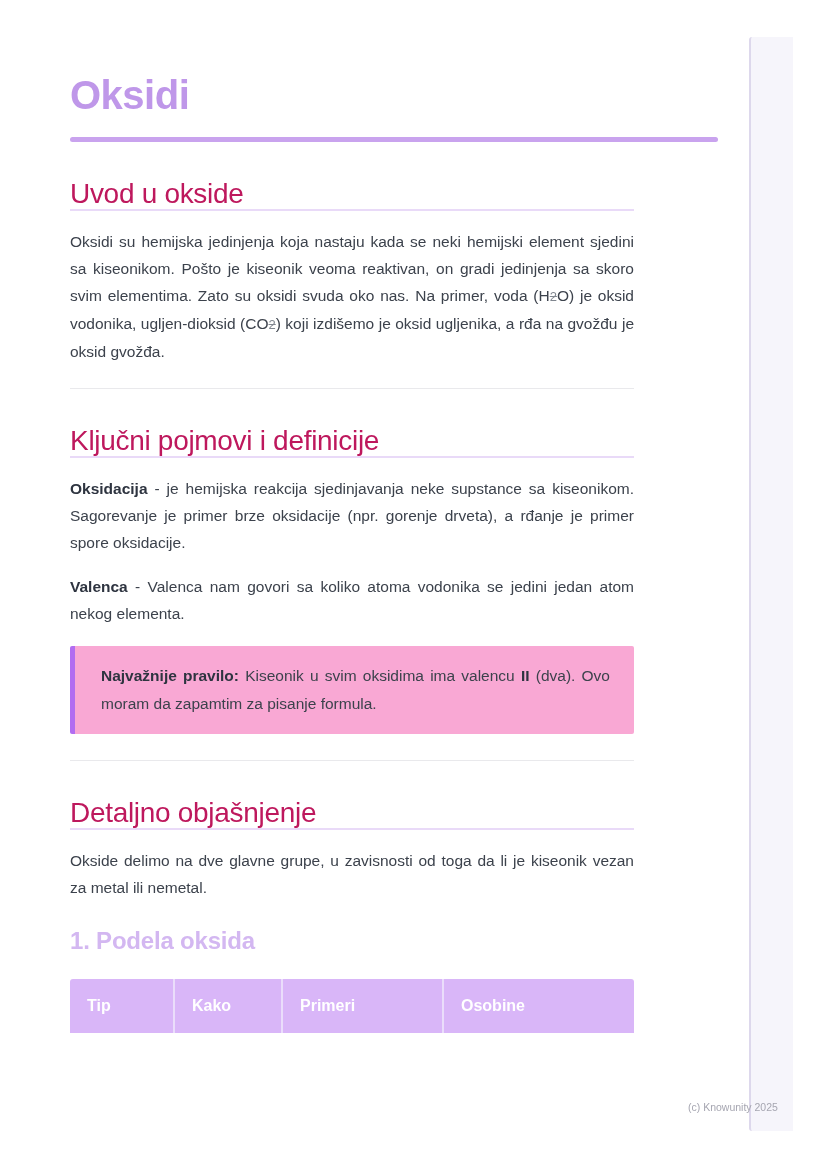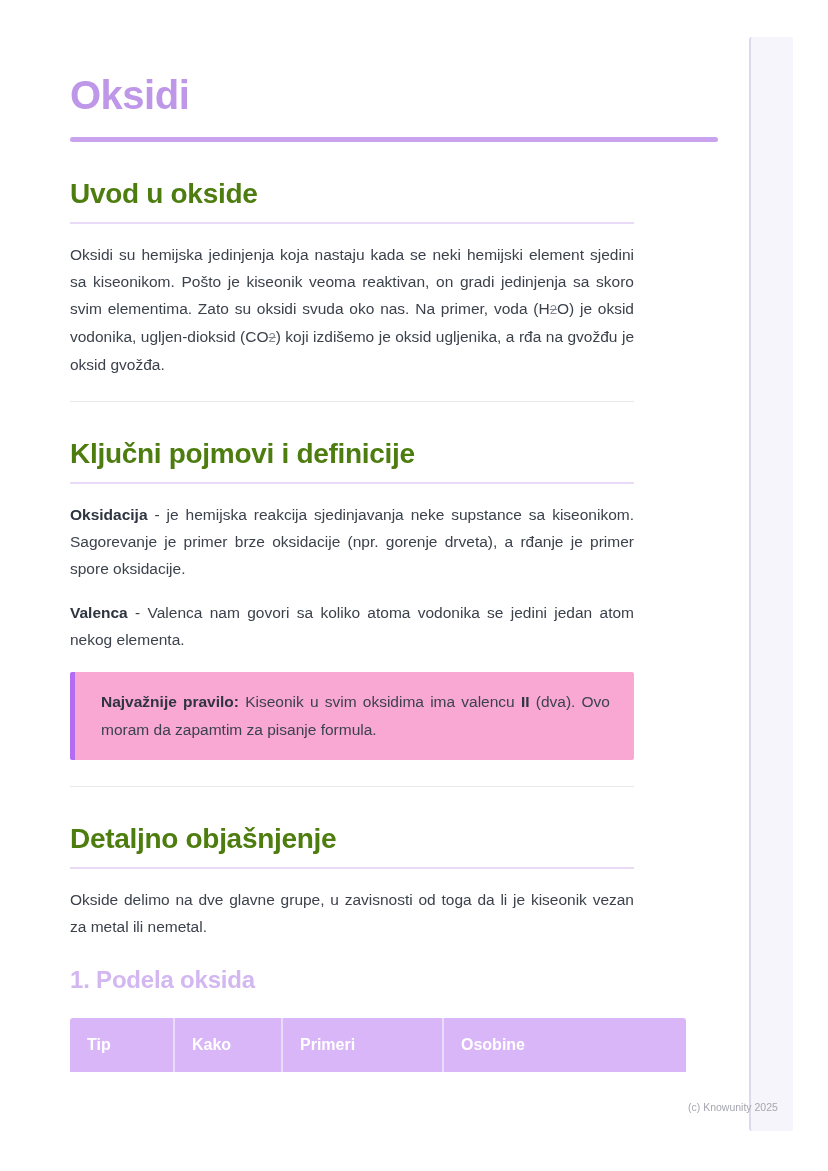--- a/index.html
+++ b/index.html
@@ -23,23 +23,22 @@
   }
   .title-rule {
     margin-top: 21px;
     width: 648px; height: 5px;
     background: #c9a3ee; border-radius: 3px;
   }
 
   h2.section-heading {
     margin: 36px 0 0 0;
     font-size: 28px; line-height: 31px;
-    font-weight: 700; letter-spacing: -0.3px;
-    color: #4d7c0f;
-    padding-bottom: 13px;
+    font-weight: 400; letter-spacing: -0.3px;
+    color: #be185d;
     border-bottom: 2px solid #e9daf8;
   }
   h3.sub-heading {
     margin: 26px 0 0 0;
     font-size: 24px; line-height: 27px;
     font-weight: 800; letter-spacing: -0.2px;
     color: #d3b7f1;
   }
 
   p.body-p {
@@ -73,21 +72,21 @@
   .callout p {
     margin: 0;
     font-size: 15.5px; line-height: 28px;
     text-align: justify;
     color: #3c424c;
   }
 
   .table-header {
     margin-top: 25px;
     display: flex;
-    width: 616px; height: 54px;
+    width: 564px; height: 54px;
     background: #d9b6f8;
     border-radius: 3px 3px 0 0;
     overflow: hidden;
   }
   .th {
     display: flex; align-items: center;
     padding-left: 17px;
     color: #ffffff;
     font-size: 16px; font-weight: 700;
     border-right: 2px solid #eaddfb;

